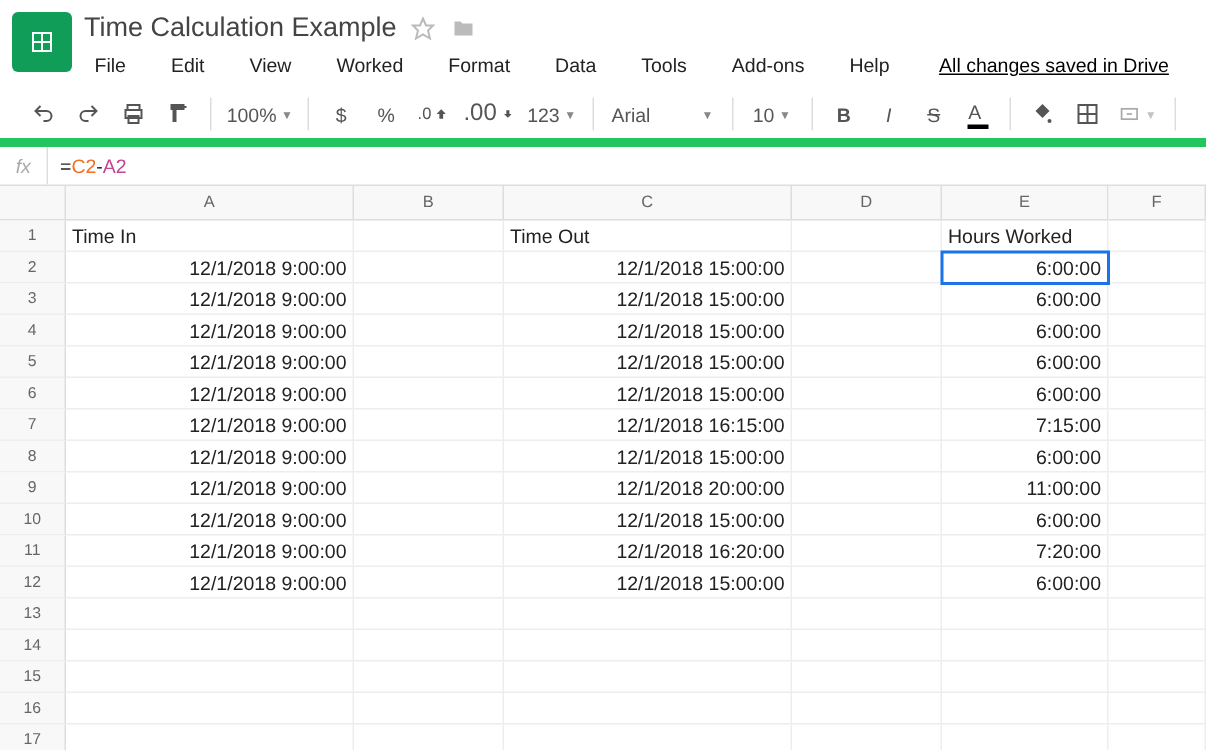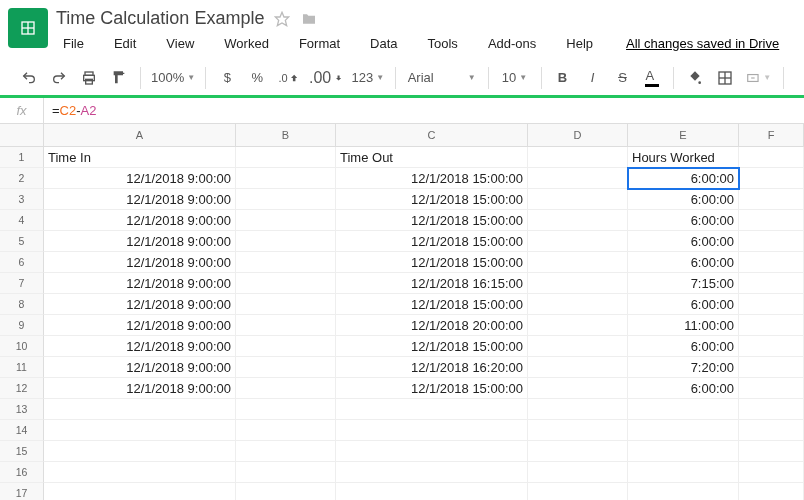--- a/index.html
+++ b/index.html
@@ -7,34 +7,34 @@
   .header { display: flex; align-items: flex-start; padding: 8px 8px 0 8px; justify-content: center; }
   .logo { width: 40px; height: 40px; background: #0f9d58; border-radius: 4px; display: flex; align-items: center; justify-content: center; margin-right: 8px; flex-shrink: 0; }
   .logo svg { width: 24px; height: 24px; }
   .titlearea { flex: 1; }
   .titleline { display: flex; align-items: center; gap: 10px; }
   .doctitle { font-size: 18px; color: #444; }
   .star-icon, .folder-icon { color: #999; display: inline-flex; }
   .menubar { display: flex; gap: 16px; margin-top: 4px; align-items: center; }
   .menuitem { font-size: 13px; color: #222; padding: 3px 7px; border-radius: 3px; cursor: pointer; }
   .savestatus { font-size: 13px; color: #000000; text-decoration: underline; margin-left: 10px; }
-  .toolbar { display: flex; align-items: center; padding: 4px 16px; margin-top: 6px; border-bottom: 3px solid #22c55e; height: 38px; gap: 4px; color: #555; }
+  .toolbar { display: flex; align-items: center; padding: 4px 16px; margin-top: 6px; border-bottom: 6px solid #22c55e; height: 38px; gap: 4px; color: #555; }
   .tbtn { min-width: 26px; height: 28px; display: inline-flex; align-items: center; justify-content: center; padding: 0 4px; cursor: pointer; border-radius: 2px; font-size: 13px; }
   .tsep { width: 1px; height: 22px; background: #ddd; margin: 0 4px; }
   .dropdown-caret { font-size: 8px; margin-left: 3px; color: #888; }
   .zoom, .fontname, .fontsize { display: inline-flex; align-items: center; }
   .fontname { min-width: 76px; }
   .fontsize { min-width: 36px; justify-content: center; }
   .bold { font-weight: bold; }
   .italic { font-style: italic; }
   .strike { text-decoration: line-through; }
   .letterA { position: relative; }
   .underline-red { display: block; height: 3px; background: #000; width: 14px; margin-top: 1px; }
   .formulabar { display: flex; align-items: center; border-bottom: 1px solid #ddd; height: 26px; }
-  .fx { width: 44px; font-style: italic; color: #aaa; font-size: 13px; text-align: center; border-right: 1px solid #ddd; height: 100%; display: flex; align-items: center; justify-content: center; }
+  .fx { width: 32px; font-style: italic; color: #aaa; font-size: 13px; text-align: center; border-right: 1px solid #ddd; height: 100%; display: flex; align-items: center; justify-content: center; }
   .formula { padding: 0 8px; font-size: 13px; display: flex; }
   .formula .eq { color: #222; }
   .formula .ref1 { color: #f36f21; }
   .formula .minus { color: #222; }
   .formula .ref2 { color: #c64590; }
   .grid { display: flex; }
   .rowhead-col { width: 44px; flex-shrink: 0; }
   .corner { height: 23px; background: #f8f8f8; border-right: 1px solid #ddd; border-bottom: 1px solid #ddd; }
   .rowhead { height: 21px; background: #f8f8f8; border-right: 1px solid #ddd; border-bottom: 1px solid #eee; font-size: 10.5px; color: #666; display: flex; align-items: center; justify-content: center; }
   .cols { flex: 1; overflow: hidden; }

